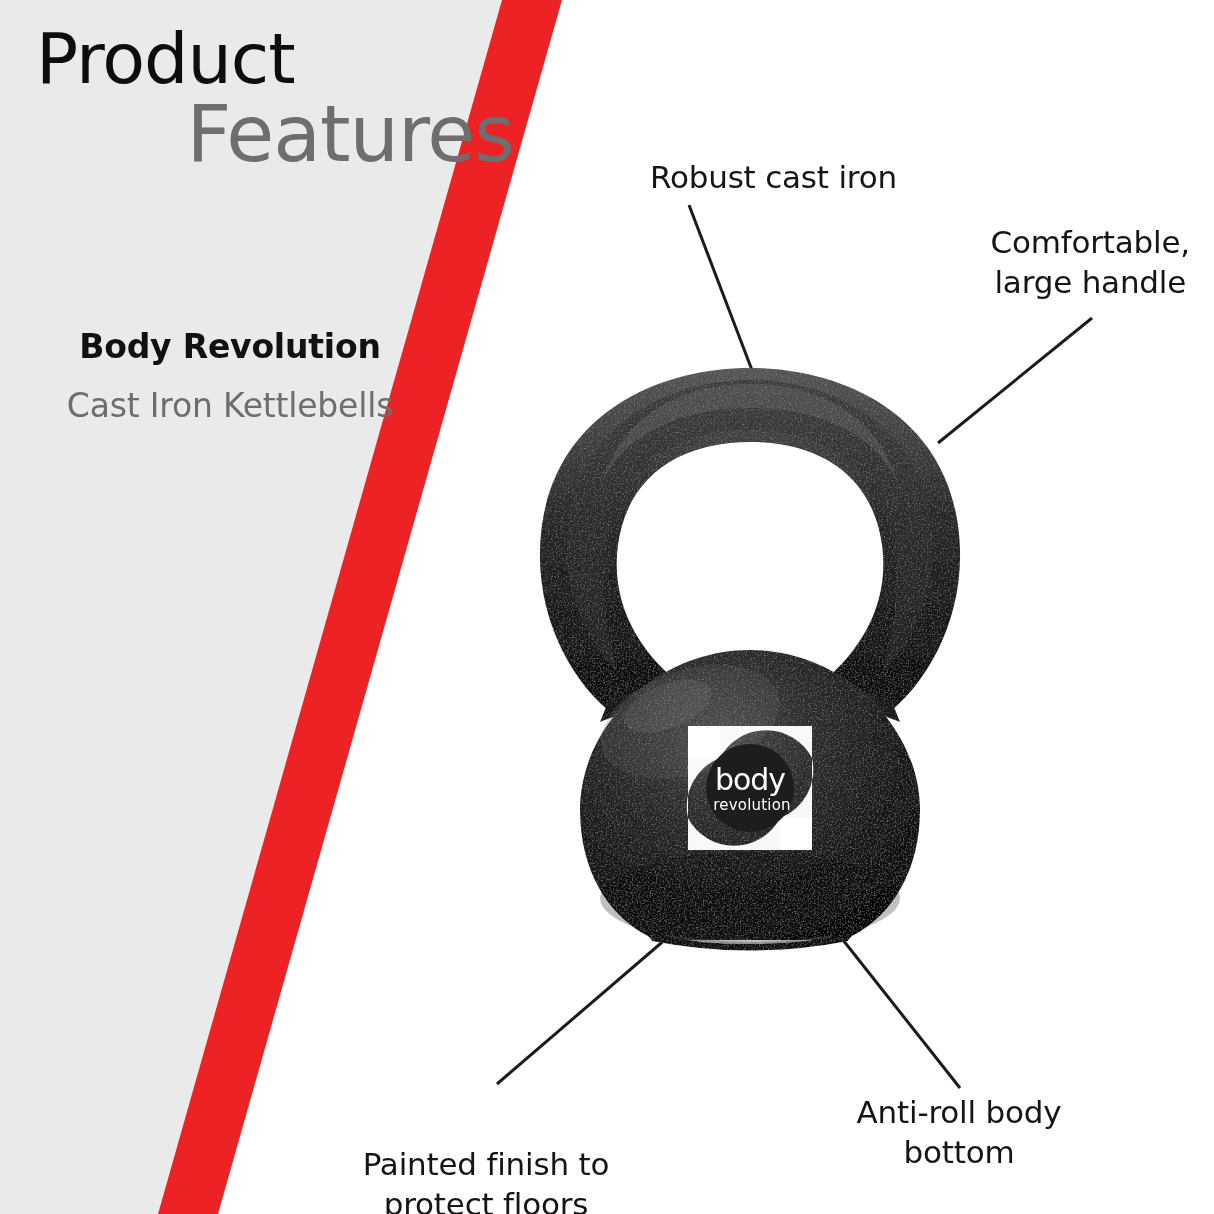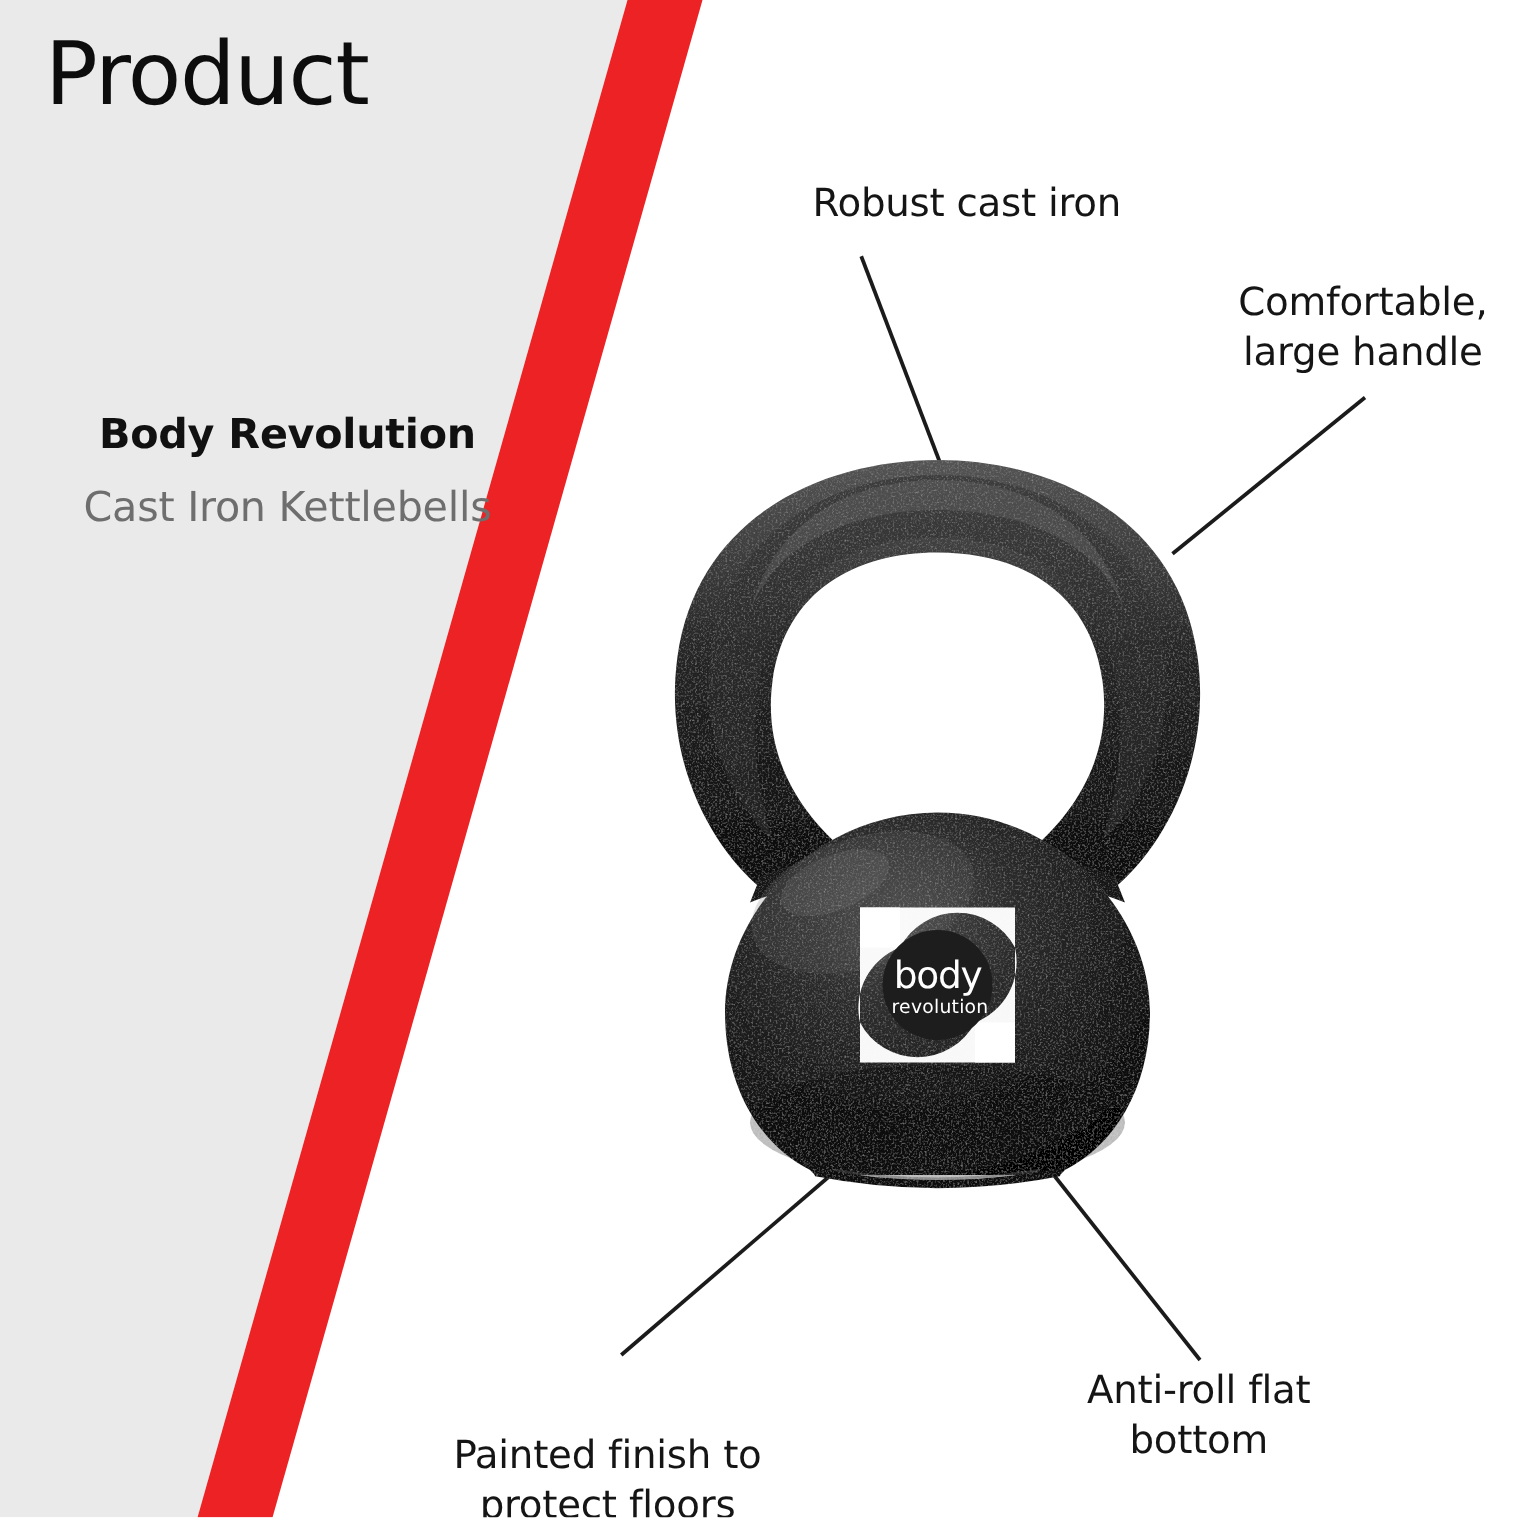--- a/index.html
+++ b/index.html
@@ -85,21 +85,21 @@
     position: absolute;
     font-size: 31px;
     font-weight: 400;
     color: #151515;
     line-height: 1.3;
     letter-spacing: -0.2px;
     white-space: pre-line;
   }
   #callout-robust-cast-iron {
     left: 650px;
-    top: 143px;
+    top: 157px;
     text-align: center;
   }
   #callout-comfortable-handle {
     right: 24px;
     top: 222px;
     text-align: center;
   }
   #callout-painted-finish {
     left: 336px;
     top: 1144px;
@@ -135,20 +135,21 @@
 <div id="canvas">
 
   <svg class="bg-layer" viewBox="0 0 1214 1214" width="1214" height="1214" xmlns="http://www.w3.org/2000/svg">
     <rect x="0" y="0" width="1214" height="1214" fill="#ffffff"></rect>
     <polygon points="0,0 502,0 158,1214 0,1214" fill="#eaeaea"></polygon>
     <polygon points="502,0 562,0 218,1214 158,1214" fill="#ed2224"></polygon>
   </svg>
 
   <div class="headline">
     <span class="line1">Product</span>
+    <span class="line2">Features</span>
   </div>
 
   <div class="brand">
     <span class="brand-name">Body Revolution</span>
     <span class="brand-sub">Cast Iron Kettlebells</span>
   </div>
 
   <svg class="leader-lines" viewBox="0 0 1214 1214" width="1214" height="1214" xmlns="http://www.w3.org/2000/svg">
     <line x1="689" y1="205" x2="755" y2="378" stroke="#1b1b1b" stroke-width="3"></line>
     <line x1="938" y1="443" x2="1092" y2="318" stroke="#1b1b1b" stroke-width="3"></line>
@@ -267,16 +268,16 @@
   </svg>
 
   <div class="callout" id="callout-robust-cast-iron">Robust cast iron</div>
 
   <div class="callout" id="callout-comfortable-handle">Comfortable,
 large handle</div>
 
   <div class="callout" id="callout-painted-finish">Painted finish to
 protect floors</div>
 
-  <div class="callout" id="callout-anti-roll">Anti-roll flat
+  <div class="callout" id="callout-anti-roll">Anti-roll body
 bottom</div>
 
 </div>
 
 </body></html>

